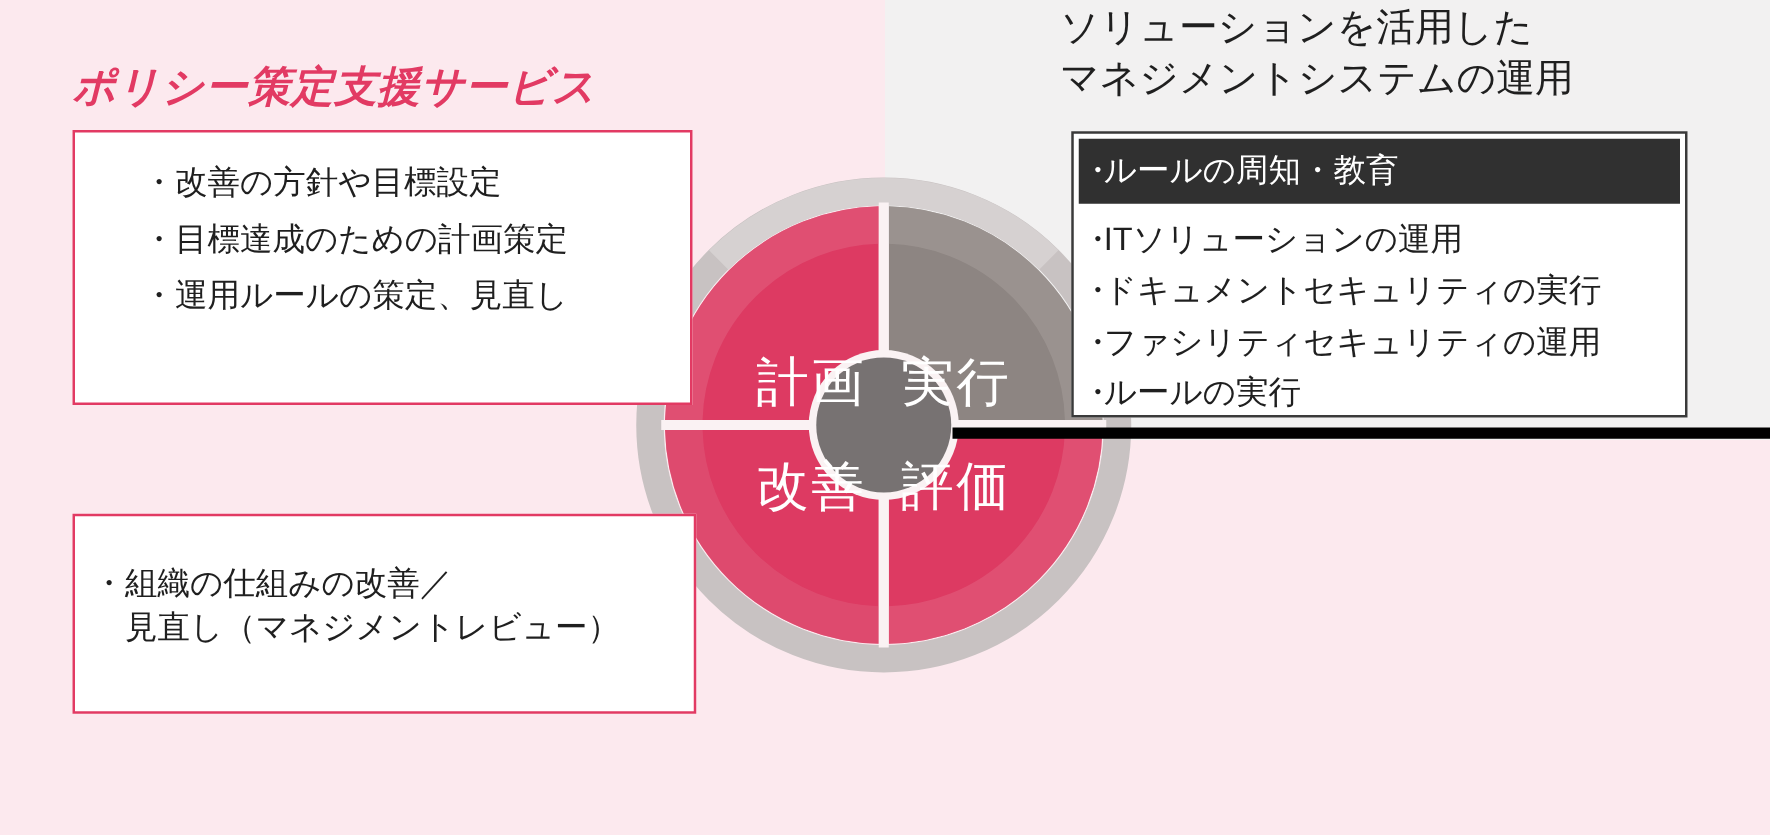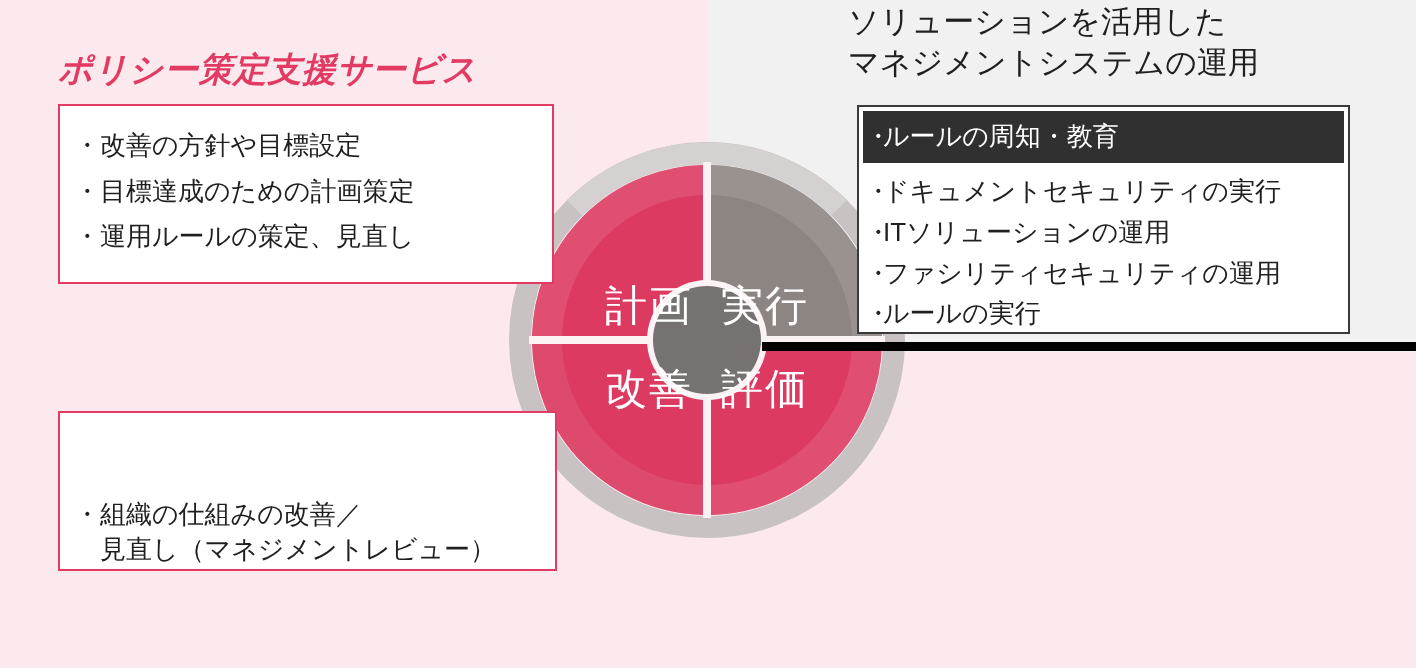--- a/index.html
+++ b/index.html
@@ -107,26 +107,26 @@
     position: relative;
     padding-left: 22px;
     white-space: pre-line;
   }
   .bullets li::before {
     content: "\30FB";
     position: absolute;
     left: -4px; top: 0;
   }
 
-  #box-policy  { left: 58px;  top: 104px; width: 496px; height: 180px; }
+  #box-policy  { left: 58px;  top: 104px; width: 496px; height: 220px; padding-left: 40px; }
   #box-policy .bullets { padding: 22px 0 0 18px; }
   #box-policy .bullets li { margin-bottom: 11px; }
 
   #box-improve { left: 58px;  top: 411px; width: 499px; height: 160px; }
-  #box-improve .bullets { padding: 36px 0 0 18px; margin-top: 48px; }
+  #box-improve .bullets { padding: 36px 0 0 18px; }
 
   #box-audit   { left: 860px; top: 411px; width: 496px; height: 165px; }
   #box-audit .bullets { padding: 22px 0 0 18px; }
   #box-audit .bullets li { margin-bottom: 8px; }
 
   
   #box-ops { left: 857px; top: 105px; width: 493px; height: 229px; padding: 4px; }
   .ops-row-hi {
     background: #303030;
     color: #ffffff;
@@ -232,22 +232,22 @@
   </div>
 
   <div id="heading-ops">
     <div>ソリューションを活用した</div>
     <div>マネジメントシステムの運用</div>
   </div>
 
   <div class="box box-dark" id="box-ops">
     <div class="ops-row-hi">ルールの周知・教育</div>
     <ul class="ops-list">
+      <li>ITソリューションの運用</li>
       <li>ドキュメントセキュリティの実行</li>
-      <li>ITソリューションの運用</li>
       <li>ファシリティセキュリティの運用</li>
       <li>ルールの実行</li>
     </ul>
   </div>
 
   <div class="box box-pink" id="box-improve">
     <ul class="bullets">
       <li>組織の仕組みの改善／
  見直し（マネジメントレビュー）</li>
     </ul>

